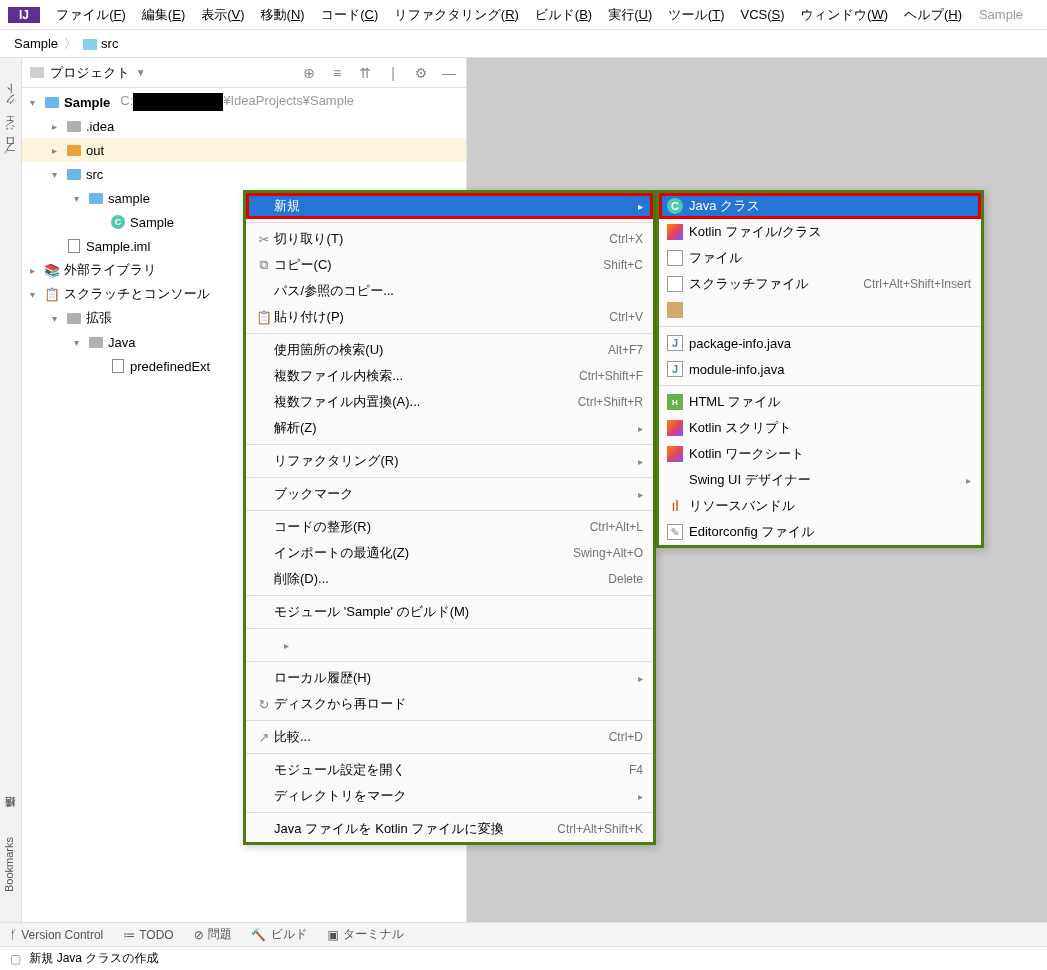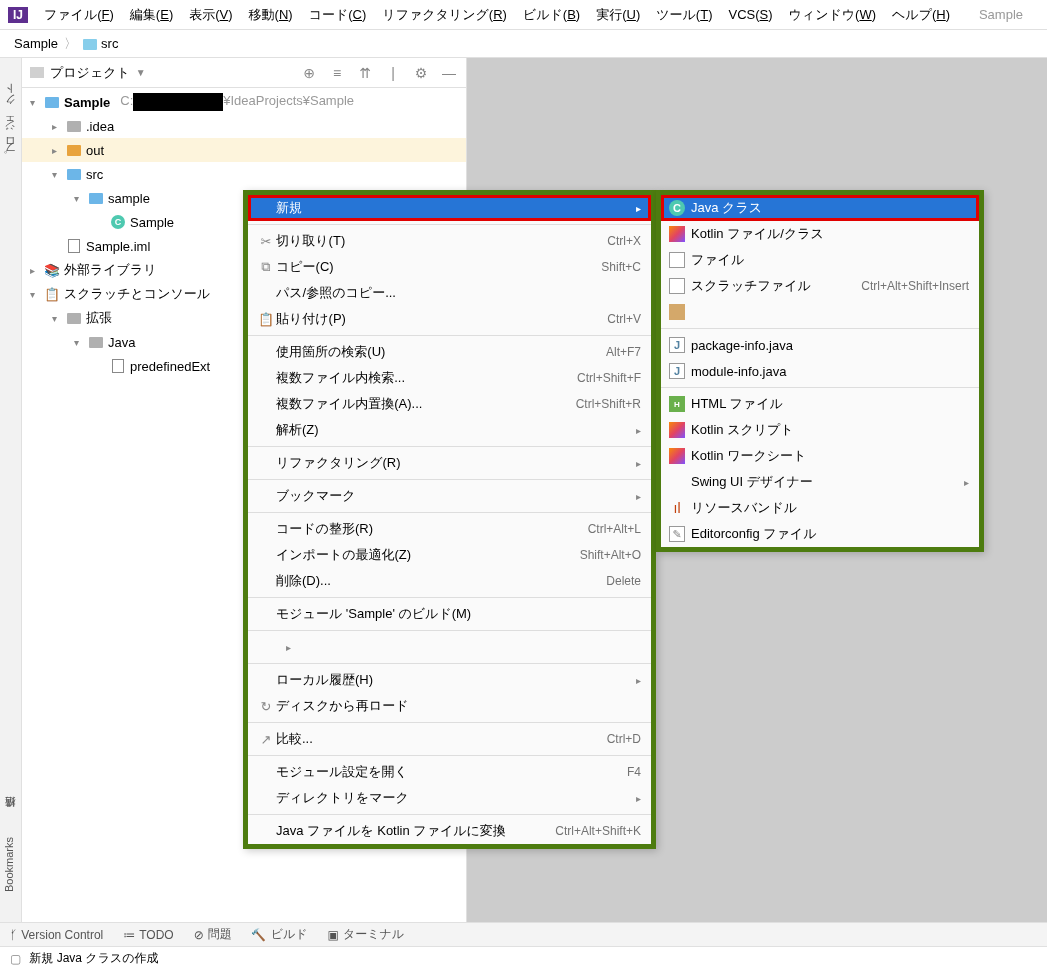--- a/index.html
+++ b/index.html
@@ -1,19 +1,19 @@
 <!DOCTYPE html>
 <html><head>
   <meta charset="utf-8">
   <style>
     * { margin: 0; padding: 0; box-sizing: border-box; }
     body { font-family: "Segoe UI", "Meiryo UI", sans-serif; font-size: 13px; color: #000; background: #fff; overflow: hidden; width: 1047px; height: 970px; }
     
     .menubar { display: flex; align-items: center; height: 30px; padding: 0 4px; background: #fff; border-bottom: 1px solid #e0e0e0; }
-    .app-icon { width: 20px; height: 16px; background: #5e2f8f; margin: 0 8px 0 4px; display: inline-flex; align-items: center; justify-content: center; color: #fff; font-size: 12px; font-weight: bold; }
+    .app-icon { width: 32px; height: 16px; background: #5e2f8f; margin: 0 8px 0 4px; display: inline-flex; align-items: center; justify-content: center; color: #fff; font-size: 12px; font-weight: bold; }
     .menu-item { padding: 4px 8px; cursor: pointer; }
     .menu-item u { text-decoration: underline; }
     .project-name-top { margin-left: auto; margin-right: 20px; color: #999; }
     
     .breadcrumb { display: flex; align-items: center; height: 28px; padding: 0 10px; background: #fff; border-bottom: 1px solid #e0e0e0; }
     .breadcrumb-item { padding: 2px 4px; }
     .breadcrumb-sep { margin: 0 2px; color: #999; }
     .folder-icon-small { display: inline-block; width: 14px; height: 11px; background: #87ceeb; border-radius: 1px; margin-right: 4px; vertical-align: middle; }
     
     .main { display: flex; height: calc(100% - 30px - 28px - 24px - 24px); }
@@ -40,21 +40,21 @@
     .folder-icon.blue { background: #6cb6e8; }
     .class-icon { width: 14px; height: 14px; border-radius: 50%; background: #4ec9b0; color: #fff; font-size: 9px; text-align: center; line-height: 14px; font-weight: bold; }
     .file-icon { width: 12px; height: 14px; background: #fff; border: 1px solid #888; position: relative; }
     .blackbox { display: inline-block; width: 90px; height: 18px; background: #000; vertical-align: middle; }
     .tree-label { }
     .tree-path { color: #999; margin-left: 10px; text-align: right; }
     
     .editor-area { flex: 1; background: #cccccc; display: flex; align-items: center; justify-content: center; }
     .editor-placeholder { color: #888; font-size: 14px; }
     
-    .context-menu { position: absolute; background: #fafafa; border: 5px solid #4d7c0f; box-shadow: 2px 2px 8px rgba(0,0,0,0.2); min-width: 400px; z-index: 100; }
+    .context-menu { position: absolute; background: #fafafa; border: 3px solid #4d7c0f; box-shadow: 2px 2px 8px rgba(0,0,0,0.2); min-width: 400px; z-index: 100; }
     .context-menu.submenu { min-width: 320px; }
     .ctx-item { display: flex; align-items: center; height: 26px; padding: 0 10px 0 8px; cursor: pointer; }
     .ctx-item.selected { background: #2675d6; color: #fff; }
     .ctx-item.highlighted-red { outline: 3px solid #e00000; outline-offset: -3px; }
     .ctx-icon { width: 20px; display: flex; align-items: center; justify-content: center; color: #888; font-size: 13px; }
     .ctx-item.selected .ctx-icon { color: #fff; }
     .ctx-label { flex: 1; }
     .ctx-shortcut { color: #737373; font-size: 12px; }
     .ctx-arrow { color: #888; font-size: 10px; margin-left: 10px; }
     .ctx-item.selected .ctx-arrow { color: #fff; }
@@ -303,21 +303,21 @@
   </div>
   <div class="ctx-sep"></div>
   <div class="ctx-item">
     <span class="ctx-icon"></span>
       <span class="ctx-label">コードの整形(R)</span>
       <span class="ctx-shortcut">Ctrl+Alt+L</span>
   </div>
   <div class="ctx-item">
     <span class="ctx-icon"></span>
       <span class="ctx-label">インポートの最適化(Z)</span>
-      <span class="ctx-shortcut">Shift+Alt+O</span>
+      <span class="ctx-shortcut">Swing+Alt+O</span>
   </div>
   <div class="ctx-item">
     <span class="ctx-icon"></span>
       <span class="ctx-label">削除(D)...</span>
       <span class="ctx-shortcut">Delete</span>
   </div>
   <div class="ctx-sep"></div>
   <div class="ctx-item">
     <span class="ctx-icon"></span>
       <span class="ctx-label">モジュール 'Sample' のビルド(M)</span>

